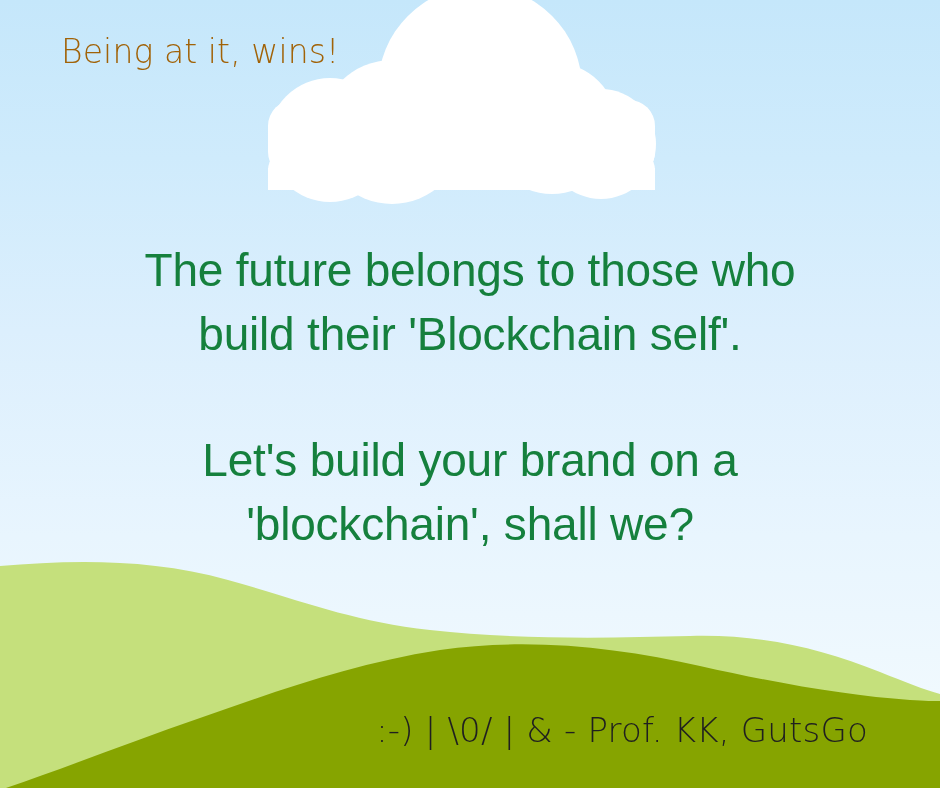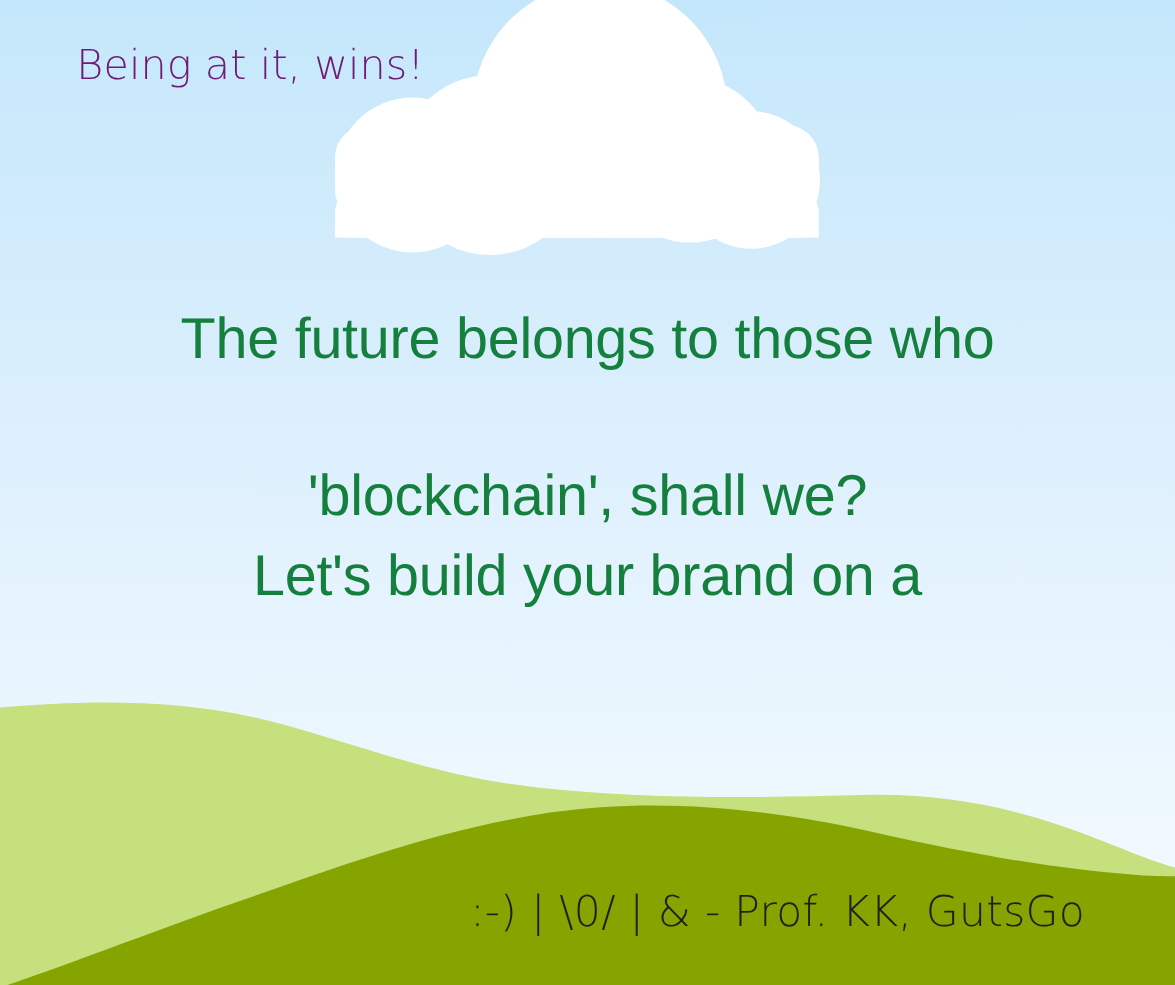--- a/index.html
+++ b/index.html
@@ -45,21 +45,21 @@
   }
 
   .headline {
     position: absolute;
     left: 61px;
     top: 33px;
     font-family: "DejaVu Sans", sans-serif;
     font-weight: 300;
     font-size: 33px;
     line-height: 1.15;
-    color: #701a75;
+    color: #a16207;
     letter-spacing: 0.1px;
     white-space: nowrap;
   }
 
   .quote-block {
     position: absolute;
     left: 0;
     top: 238px;
     width: 940px;
     text-align: center;
@@ -127,22 +127,23 @@
              C 925 701, 934 701, 940 701
              L 940 788 L 0 788 Z"></path>
   </svg>
 
   <div id="text-layer">
 
     <div class="headline">Being at it, wins!</div>
 
     <div class="quote-block">
       <span class="quote-line">The future belongs to those who</span>
+      <span class="quote-line">build their 'Blockchain self'.</span>
       <span class="quote-gap"></span>
+      <span class="quote-line">Let's build your brand on a</span>
       <span class="quote-line">'blockchain', shall we?</span>
-      <span class="quote-line">Let's build your brand on a</span>
     </div>
 
     <div class="signature">:-) | \0/ | &amp; - Prof. KK, GutsGo</div>
 
   </div>
 
 </div>
 
 </body></html>

